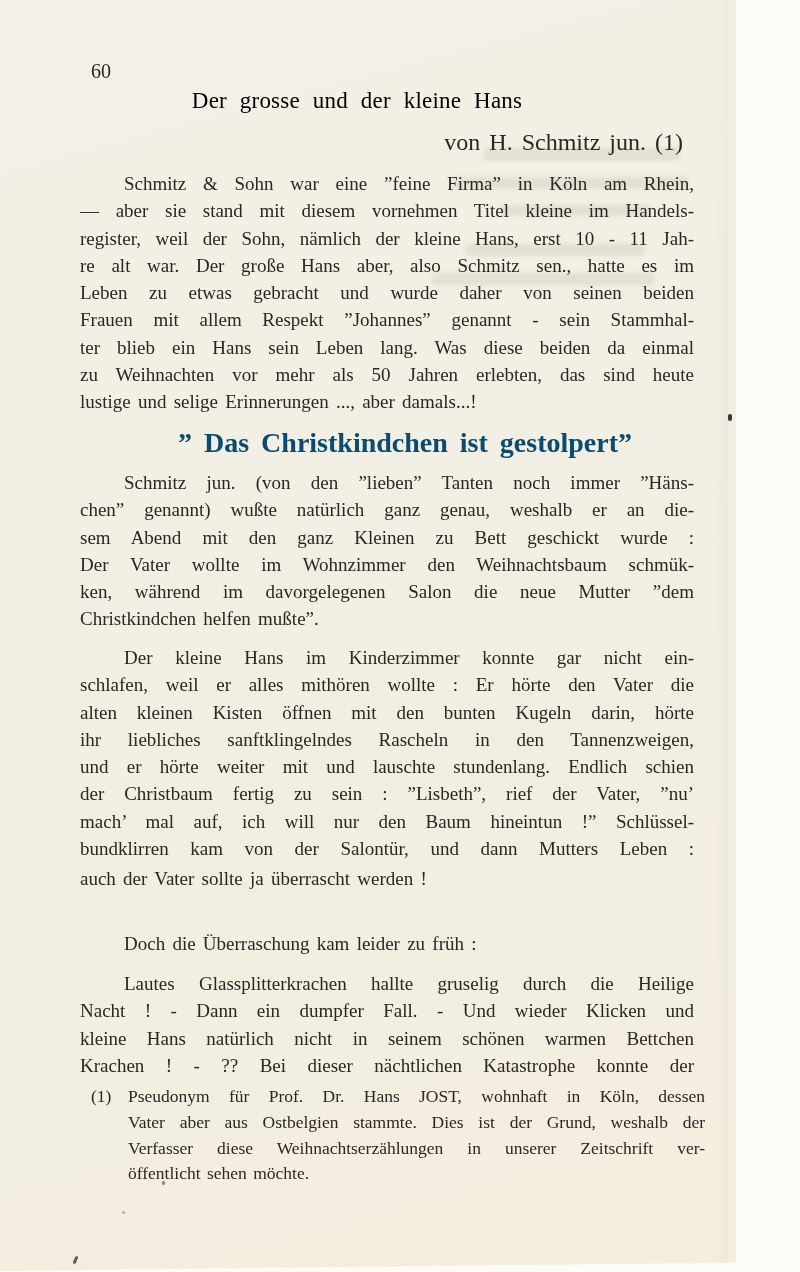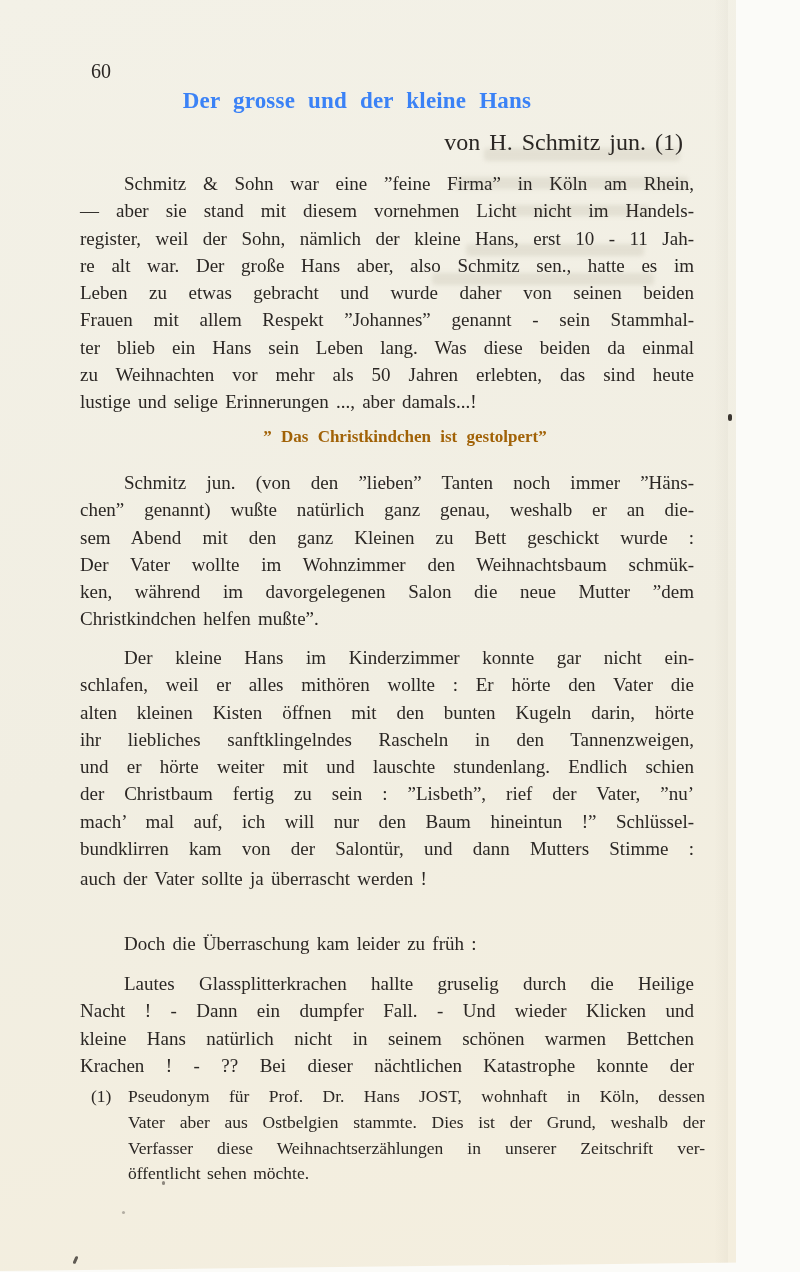--- a/index.html
+++ b/index.html
@@ -35,32 +35,32 @@
   .sp2 { left: 74px;  top: 1256px; width: 3px; height: 8px; border-radius: 2px; transform: rotate(25deg); opacity:.8; }
   .sp3 { left: 122px; top: 1211px; width: 3px; height: 3px; border-radius: 50%; opacity:.35; }
   .sp4 { left: 162px; top: 1181px; width: 3px; height: 4px; border-radius: 2px; opacity:.55; }
 
   .pageno {
     position: absolute; left: 91px; top: 60px;
     font-size: 20px;
   }
   .title {
     position: absolute; left: 91px; top: 88px; width: 532px;
-    text-align: center; font-weight: bold; font-size: 23px;
-    word-spacing: 7px; letter-spacing: 0.2px; color:#3b82f6;
+    text-align: center; font-weight: normal; font-size: 23px;
+    word-spacing: 7px; letter-spacing: 0.2px; color:#000000;
   }
   .byline {
     position: absolute; left: 91px; top: 129px; width: 592px;
     text-align: right; font-size: 24px; word-spacing: 3px;
   }
   .subtitle {
     position: absolute; left: 91px; top: 427px; width: 614px;
     box-sizing: border-box; padding-left: 14px;
-    text-align: center; font-weight: bold; font-size: 17px;
-    word-spacing: 5px; color:#a16207;
+    text-align: center; font-weight: bold; font-size: 28px;
+    word-spacing: 5px; color:#0c4a6e;
   }
   .para {
     position: absolute; left: 80px; width: 614px;
     font-size: 19px;
   }
   .line {
     height: 27.3px; line-height: 27.3px;
     text-align: justify; word-spacing: 2.5px; white-space: normal;
   }
   .line.stretch { text-align-last: justify; }
@@ -91,21 +91,21 @@
   </div>
 
   <div class="pageno">60</div>
   <div class="title">Der grosse und der kleine Hans</div>
   <div class="byline">von H. Schmitz jun. (1)</div>
   <div class="subtitle">” Das Christkindchen ist gestolpert”</div>
 
   <div>
       <div class="para" style="top: 170px;">
         <div class="line indent stretch">Schmitz &amp; Sohn war eine ”feine Firma” in Köln am Rhein,</div>
-        <div class="line stretch">— aber sie stand mit diesem vornehmen Licht nicht im Handels-</div>
+        <div class="line stretch">— aber sie stand mit diesem vornehmen Titel kleine im Handels-</div>
         <div class="line stretch">register, weil der Sohn, nämlich der kleine Hans, erst 10 - 11 Jah-</div>
         <div class="line stretch">re alt war. Der große Hans aber, also Schmitz sen., hatte es im</div>
         <div class="line stretch">Leben zu etwas gebracht und wurde daher von seinen beiden</div>
         <div class="line stretch">Frauen mit allem Respekt ”Johannes” genannt - sein Stammhal-</div>
         <div class="line stretch">ter blieb ein Hans sein Leben lang. Was diese beiden da einmal</div>
         <div class="line stretch">zu Weihnachten vor mehr als 50 Jahren erlebten, das sind heute</div>
         <div class="line">lustige und selige Erinnerungen ..., aber damals...!</div>
       </div>
       <div class="para" style="top: 469px;">
         <div class="line indent stretch">Schmitz jun. (von den ”lieben” Tanten noch immer ”Häns-</div>
@@ -116,21 +116,21 @@
         <div class="line">Christkindchen helfen mußte”.</div>
       </div>
       <div class="para" style="top: 644px;">
         <div class="line indent stretch">Der kleine Hans im Kinderzimmer konnte gar nicht ein-</div>
         <div class="line stretch">schlafen, weil er alles mithören wollte : Er hörte den Vater die</div>
         <div class="line stretch">alten kleinen Kisten öffnen mit den bunten Kugeln darin, hörte</div>
         <div class="line stretch">ihr liebliches sanftklingelndes Rascheln in den Tannenzweigen,</div>
         <div class="line stretch">und er hörte weiter mit und lauschte stundenlang. Endlich schien</div>
         <div class="line stretch">der Christbaum fertig zu sein : ”Lisbeth”, rief der Vater, ”nu’</div>
         <div class="line stretch">mach’ mal auf, ich will nur den Baum hineintun !” Schlüssel-</div>
-        <div class="line stretch">bundklirren kam von der Salontür, und dann Mutters Stimme :</div>
+        <div class="line stretch">bundklirren kam von der Salontür, und dann Mutters Leben :</div>
       </div>
       <div class="para" style="top: 865px;">
         <div class="line">auch der Vater sollte ja überrascht werden !</div>
       </div>
       <div class="para" style="top: 930px;">
         <div class="line indent">Doch die Überraschung kam leider zu früh :</div>
       </div>
       <div class="para" style="top: 970px;">
         <div class="line indent stretch">Lautes Glassplitterkrachen hallte gruselig durch die Heilige</div>
         <div class="line stretch">Nacht ! - Dann ein dumpfer Fall. - Und wieder Klicken und</div>

